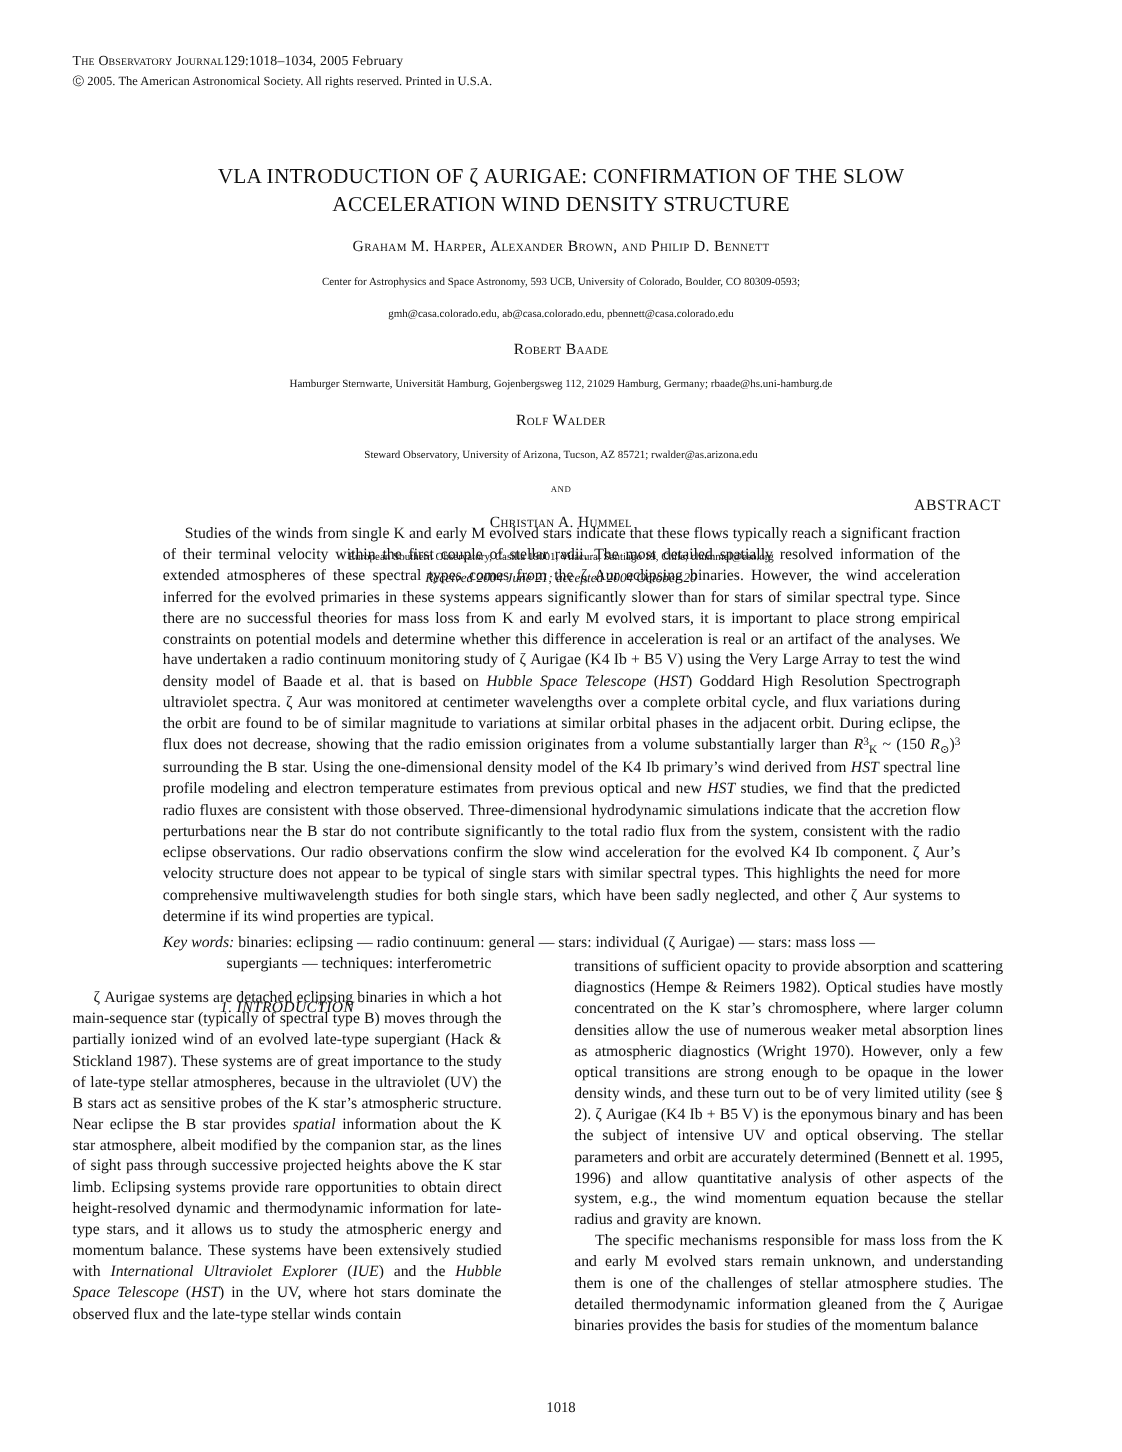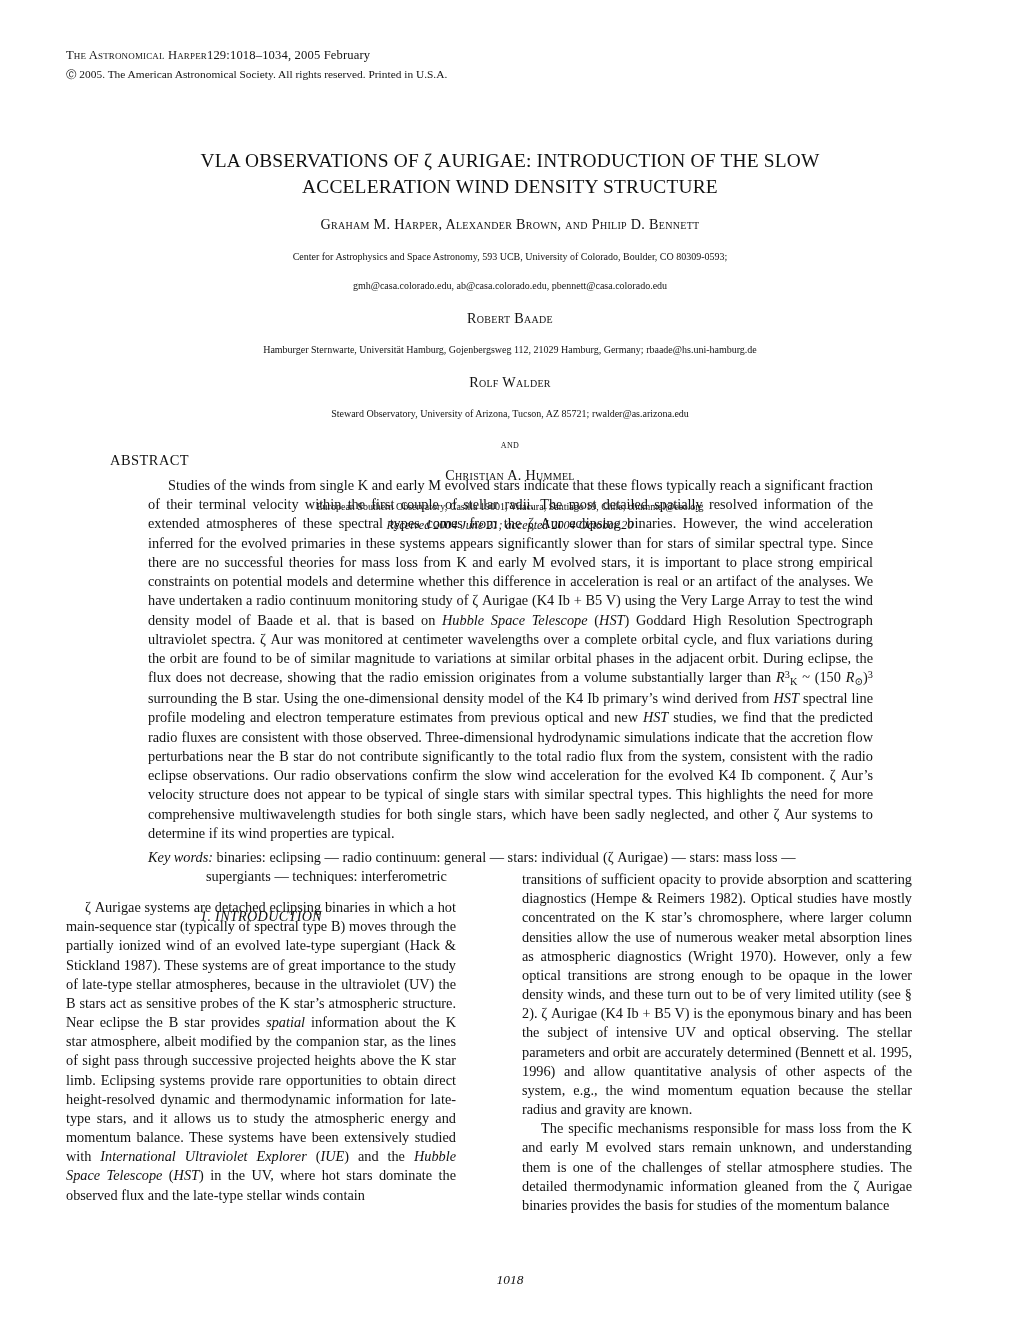--- a/index.html
+++ b/index.html
@@ -90,21 +90,21 @@
     font-style: italic;
     margin-top: 4px;
   }
 
   
   .abstract-head {
     position: absolute;
     left: 110px;
     top: 452px;
     width: 800px;
-    text-align: left;
+    text-align: right;
     font-size: 14.4px;
     letter-spacing: 0.5px;
   }
   .abstract-body {
     position: absolute;
     left: 148px;
     top: 476px;
     width: 725px;
     font-size: 14.3px;
     line-height: 1.345;
@@ -163,45 +163,44 @@
   }
   .col p.indent { text-indent: 19px; }
 
   .page-number {
     position: absolute;
     left: 0;
     top: 1272px;
     width: 1020px;
     text-align: center;
     font-size: 13.4px;
-    font-style: italic;
   }
 
   i, em { font-style: italic; }
   sub { font-size: 0.72em; vertical-align: -0.28em; }
   sup { font-size: 0.72em; vertical-align: 0.42em; }
 </style>
 </head>
 <body>
 
 <div class="page">
 
   <div class="journal-head">
     <div class="journal-line">
-      <span class="smallcaps">The Astronomical Harper</span><span>129:1018–1034, 2005 February</span>
+      <span class="smallcaps">The Observatory Journal</span><span>129:1018–1034, 2005 February</span>
     </div>
     <div class="copyright-line">
       <span class="copy-sym">Ⓒ</span>
       <span>2005. The American Astronomical Society. All rights reserved. Printed in U.S.A.</span>
     </div>
   </div>
 
   <div class="title-block">
     <h1 class="paper-title">
-      <span>VLA OBSERVATIONS OF ζ AURIGAE: INTRODUCTION OF THE SLOW</span><br>
+      <span>VLA INTRODUCTION OF ζ AURIGAE: CONFIRMATION OF THE SLOW</span><br>
       <span>ACCELERATION WIND DENSITY STRUCTURE</span>
     </h1>
 
     <div class="author-group">
       <div class="author-names">Graham M. Harper, Alexander Brown, and Philip D. Bennett</div>
       <div class="affil">Center for Astrophysics and Space Astronomy, 593 UCB, University of Colorado, Boulder, CO 80309-0593;</div>
       <div class="affil">gmh@casa.colorado.edu, ab@casa.colorado.edu, pbennett@casa.colorado.edu</div>
     </div>
 
     <div class="author-group spaced">

